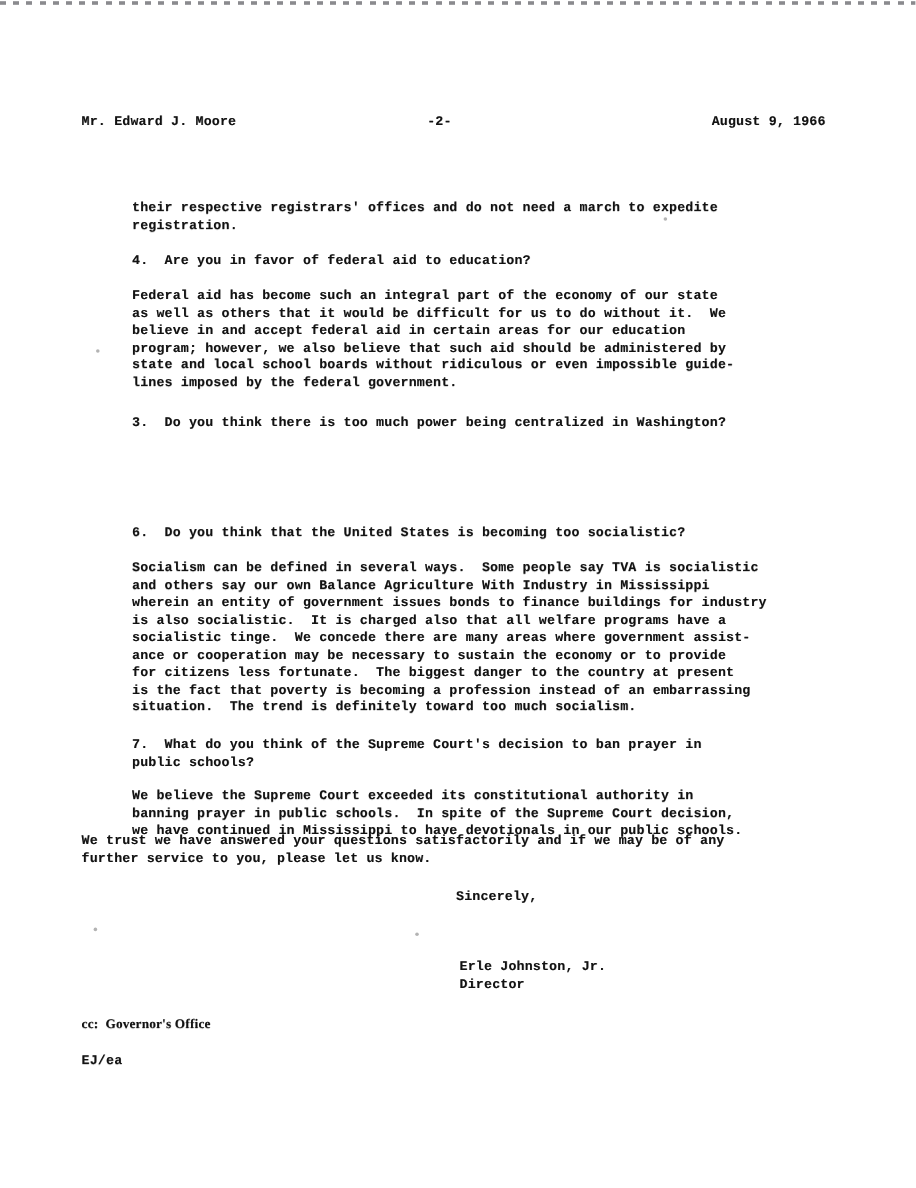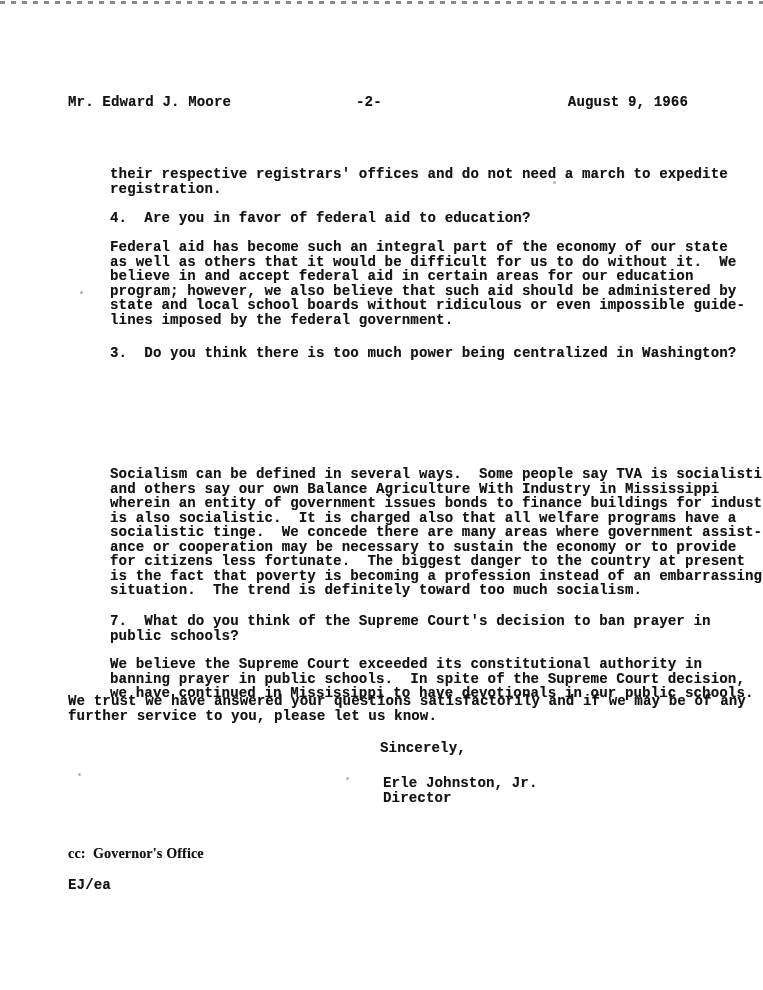--- a/index.html
+++ b/index.html
@@ -31,21 +31,21 @@
   }
 
   .page {
     position: absolute;
     inset: 0;
   }
 
   
   .tw {
     position: absolute;
-    font-size: 14px;
+    font-size: 11px;
     line-height: 14.55px;
     letter-spacing: 0.18px;
     white-space: pre;
     font-weight: 700;
     color: #121212;
     text-shadow: 0.35px 0 0 rgba(20,20,20,0.32),
                  0 0.35px 0 rgba(20,20,20,0.18);
   }
 
   
@@ -97,41 +97,42 @@
   <div class="tw body-block" style="top:141px;">their respective registrars' offices and do not need a march to expedite
 registration.</div>
   <div class="tw body-block" style="top:185px;">4.  Are you in favor of federal aid to education?</div>
   <div class="tw body-block" style="top:214px;">Federal aid has become such an integral part of the economy of our state
 as well as others that it would be difficult for us to do without it.  We
 believe in and accept federal aid in certain areas for our education
 program; however, we also believe that such aid should be administered by
 state and local school boards without ridiculous or even impossible guide-
 lines imposed by the federal government.</div>
   <div class="tw body-block" style="top:320px;">3.  Do you think there is too much power being centralized in Washington?</div>
+  <div class="tw body-block" style="top:412px;">6.  Do you think that the United States is becoming too socialistic?</div>
   <div class="tw body-block" style="top:441px;">Socialism can be defined in several ways.  Some people say TVA is socialistic
 and others say our own Balance Agriculture With Industry in Mississippi
 wherein an entity of government issues bonds to finance buildings for industry
 is also socialistic.  It is charged also that all welfare programs have a
 socialistic tinge.  We concede there are many areas where government assist-
 ance or cooperation may be necessary to sustain the economy or to provide
 for citizens less fortunate.  The biggest danger to the country at present
 is the fact that poverty is becoming a profession instead of an embarrassing
 situation.  The trend is definitely toward too much socialism.</div>
   <div class="tw body-block" style="top:588px;">7.  What do you think of the Supreme Court's decision to ban prayer in
 public schools?</div>
   <div class="tw body-block" style="top:631px;">We believe the Supreme Court exceeded its constitutional authority in
 banning prayer in public schools.  In spite of the Supreme Court decision,
 we have continued in Mississippi to have devotionals in our public schools.</div>
 
   <div class="tw flush-block" style="top:694px;">We trust we have answered your questions satisfactorily and if we may be of any
 further service to you, please let us know.</div>
 
   <div class="tw closing-block" style="top:741px;">Sincerely,</div>
 
-  <div class="sig-block" style="position:absolute; top:776px;">
+  <div class="sig-block" style="position:absolute; top:799px;">
     <div class="tw" style="position:static;">Erle Johnston, Jr.</div>
     <div class="tw" style="position:static;">Director</div>
   </div>
 
   <div class="tw flush-block" style="top:847px;font-family:Liberation Serif, serif;">cc:  Governor's Office</div>
   <div class="tw flush-block" style="top:878px;">EJ/ea</div>
 
 </div>
 
 </body></html>

